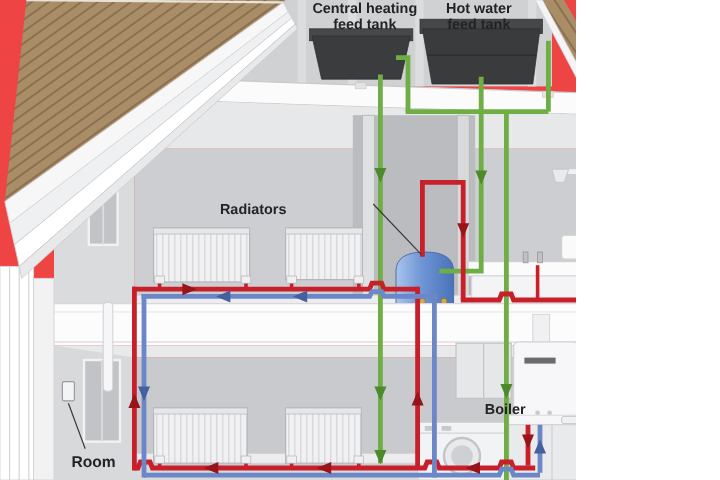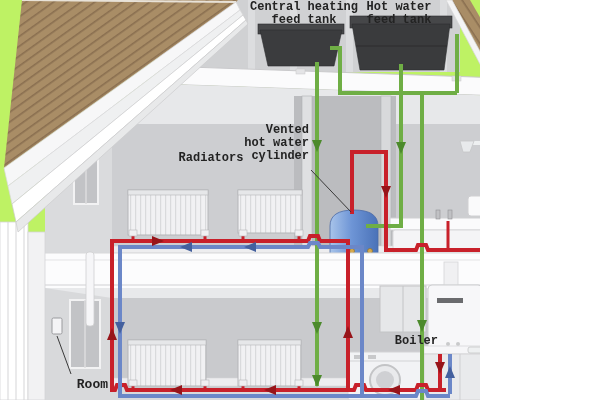--- a/index.html
+++ b/index.html
@@ -1,17 +1,17 @@
 <!DOCTYPE html>
 <html><head>
 <meta charset="utf-8">
 <style>
   html,body{margin:0;padding:0;background:#fff;}
-  .stage{position:relative;width:480px;height:400px;overflow:hidden;background:#bef264;
-         font-family:Liberation Mono, monospace;}
+  .stage{position:relative;width:480px;height:400px;overflow:hidden;background:#ef4444;
+         font-family:Liberation Sans, sans-serif;}
   .stage svg{position:absolute;left:0;top:0;}
   .lbl{position:absolute;font-size:12px;font-weight:600;color:#232323;line-height:13px;
        white-space:nowrap;}
 </style>
 </head>
 <body>
 
 <div class="stage">
 <svg width="600" height="400" viewBox="0 0 600 400">
   <defs>
@@ -238,25 +238,22 @@
   <rect x="239" y="380" width="8" height="6" fill="#f0f0f2" stroke="#b5b6b9" stroke-width="0.6"></rect>
   <rect x="295" y="380" width="8" height="6" fill="#f0f0f2" stroke="#b5b6b9" stroke-width="0.6"></rect>
 </svg>
 
 <div class="lbl" style="left:243px;top:1px;width:122px;text-align:center">
   <span>Central heating</span><br><span>feed tank</span>
 </div>
 <div class="lbl" style="left:344px;top:1px;width:110px;text-align:center">
   <span>Hot water</span><br><span>feed tank</span>
 </div>
-<div class="lbl" style="left:227px;top:124px;width:82px;text-align:right">
-  <span>Vented</span><br><span>hot water</span><br><span>cylinder</span>
-</div>
-<div class="lbl" style="left:171px;top:152px;width:80px;text-align:center">
+<div class="lbl" style="left:171px;top:168px;width:80px;text-align:center">
   <span>Radiators</span>
 </div>
 <div class="lbl" style="left:392px;top:335px;width:46px;text-align:right">
   <span>Boiler</span>
 </div>
-<div class="lbl" style="left:48px;top:378px;width:60px;text-align:right;font-size:13px">
+<div class="lbl" style="left:48px;top:378px;width:60px;text-align:center;font-size:13px">
   <span>Room</span>
 </div>
 </div>
 
 </body></html>

